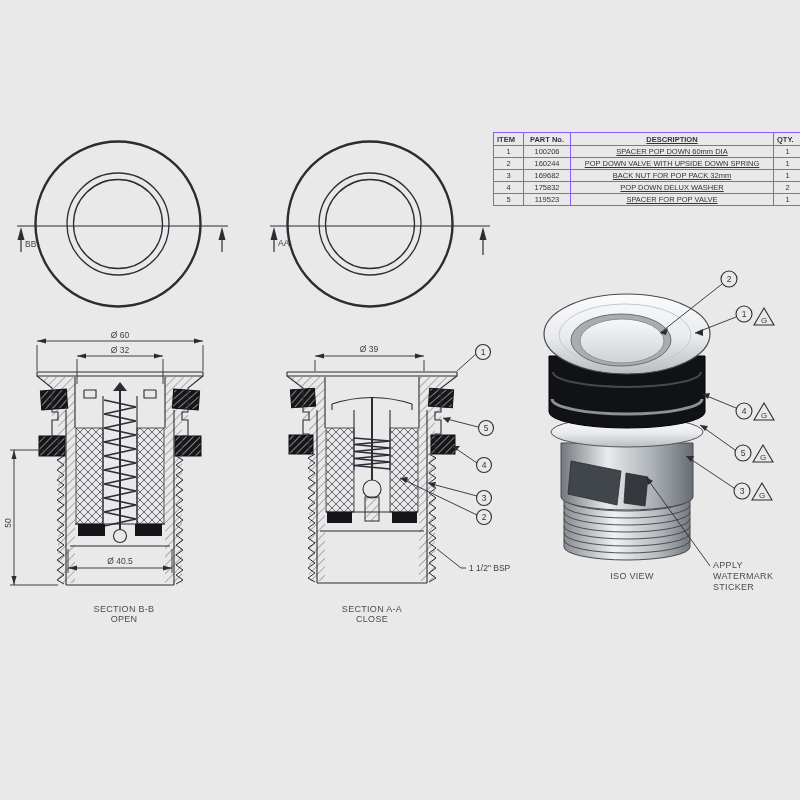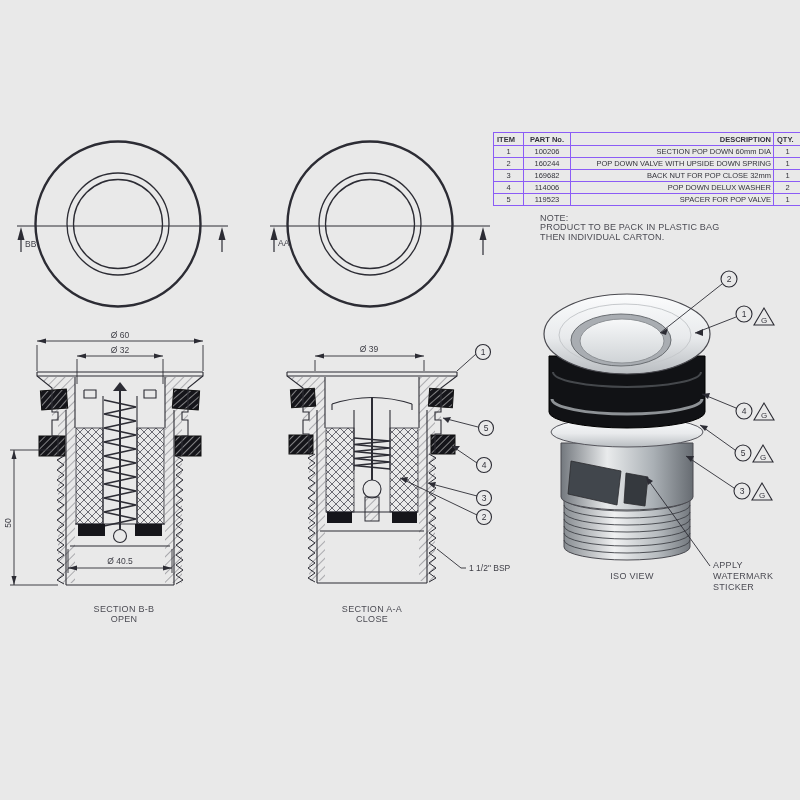--- a/index.html
+++ b/index.html
@@ -23,21 +23,21 @@
     font-size:7.5px;color:#33333b;background:#e9e9e9;
   }
   #parts-table th,#parts-table td{
     border:1px solid #8b5cf6;
     padding:0 2px;height:11px;line-height:11px;
     overflow:hidden;white-space:nowrap;
   }
   #parts-table th{font-weight:700;text-align:left;height:12px;}
   #parts-table .c-item{width:24px;text-align:center;}
   #parts-table .c-part{width:42px;text-align:center;}
-  #parts-table .c-desc{width:198px;text-align:right;}
+  #parts-table .c-desc{width:198px;text-align:center;text-decoration:underline;}
   #parts-table .c-qty{width:22px;text-align:center;}
   #parts-table th.c-item,#parts-table th.c-qty{text-align:left;padding-left:3px;}
 
   
   #note-block{
     position:absolute;left:540px;top:214px;width:250px;
     font-size:9px;line-height:9.4px;color:#4b4b53;letter-spacing:.2px;
   }
 </style>
 </head>
@@ -395,50 +395,45 @@
   <tbody>
         <tr>
     <th class="c-item">ITEM</th>
     <th class="c-part">PART No.</th>
     <th class="c-desc">DESCRIPTION</th>
     <th class="c-qty">QTY.</th>
   </tr>
   <tr>
     <td class="c-item">1</td>
     <td class="c-part">100206</td>
-    <td class="c-desc">SECTION POP DOWN 60mm DIA</td>
+    <td class="c-desc">SPACER POP DOWN 60mm DIA</td>
     <td class="c-qty">1</td>
   </tr>
   <tr>
     <td class="c-item">2</td>
     <td class="c-part">160244</td>
     <td class="c-desc">POP DOWN VALVE WITH UPSIDE DOWN SPRING</td>
     <td class="c-qty">1</td>
   </tr>
   <tr>
     <td class="c-item">3</td>
     <td class="c-part">169682</td>
-    <td class="c-desc">BACK NUT FOR POP CLOSE 32mm</td>
+    <td class="c-desc">BACK NUT FOR POP PACK 32mm</td>
     <td class="c-qty">1</td>
   </tr>
   <tr>
     <td class="c-item">4</td>
-    <td class="c-part">114006</td>
+    <td class="c-part">175832</td>
     <td class="c-desc">POP DOWN DELUX WASHER</td>
     <td class="c-qty">2</td>
   </tr>
   <tr>
     <td class="c-item">5</td>
     <td class="c-part">119523</td>
     <td class="c-desc">SPACER FOR POP VALVE</td>
     <td class="c-qty">1</td>
   </tr>
 </tbody>
     </table>
 
 
-<div id="note-block">
-  <div>NOTE:</div>
-  <div>PRODUCT TO BE PACK IN PLASTIC BAG</div>
-  <div>THEN INDIVIDUAL CARTON.</div>
+
 </div>
 
-</div>
-
 </body></html>

